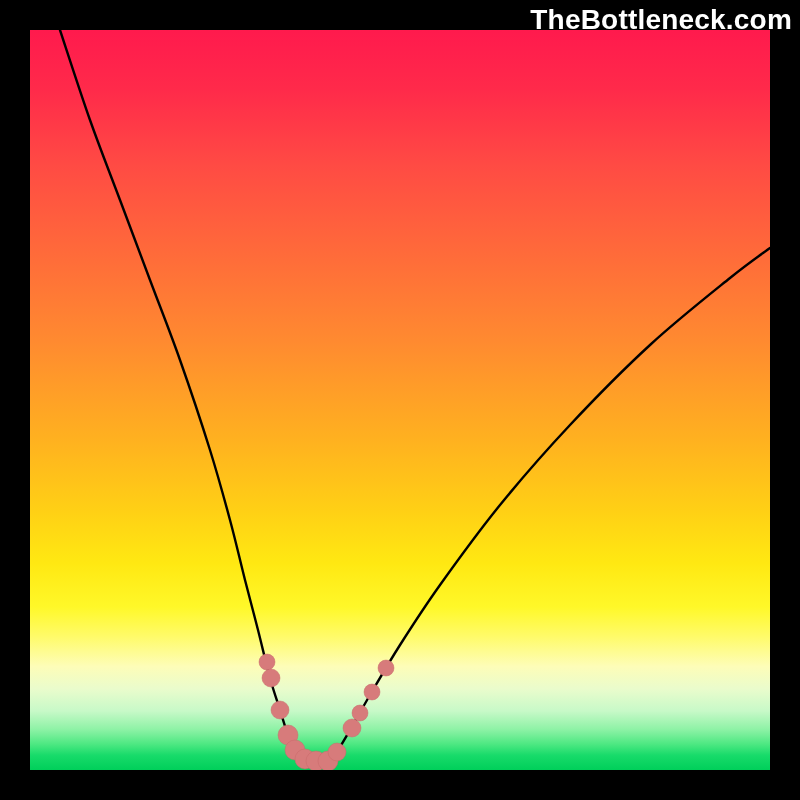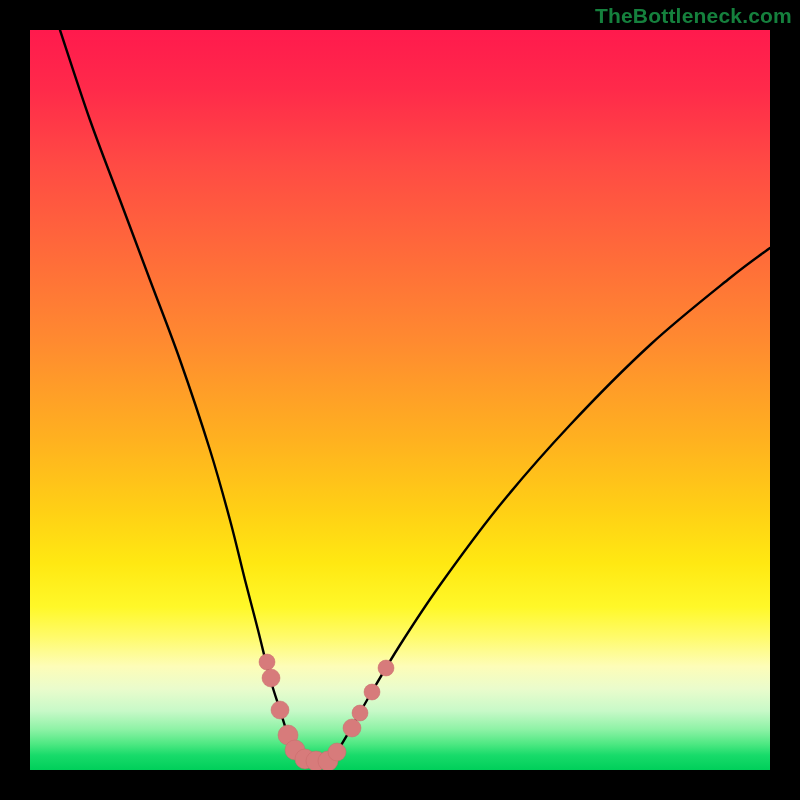--- a/index.html
+++ b/index.html
@@ -46,23 +46,23 @@
       #4de882 96.5%,
       #18db6a 98%,
       #00cf5a 100%
     );
   }
   .watermark {
     position: absolute;
     top: 4px;
     right: 8px;
     font-family: Arial, Helvetica, sans-serif;
-    font-size: 21px;
+    font-size: 28px;
     font-weight: 600;
-    color: #15803d;
+    color: #ffffff;
     letter-spacing: 0.2px;
   }
   svg.curves {
     position: absolute;
     inset: 0;
   }
 </style>
 </head>
 <body>
 

